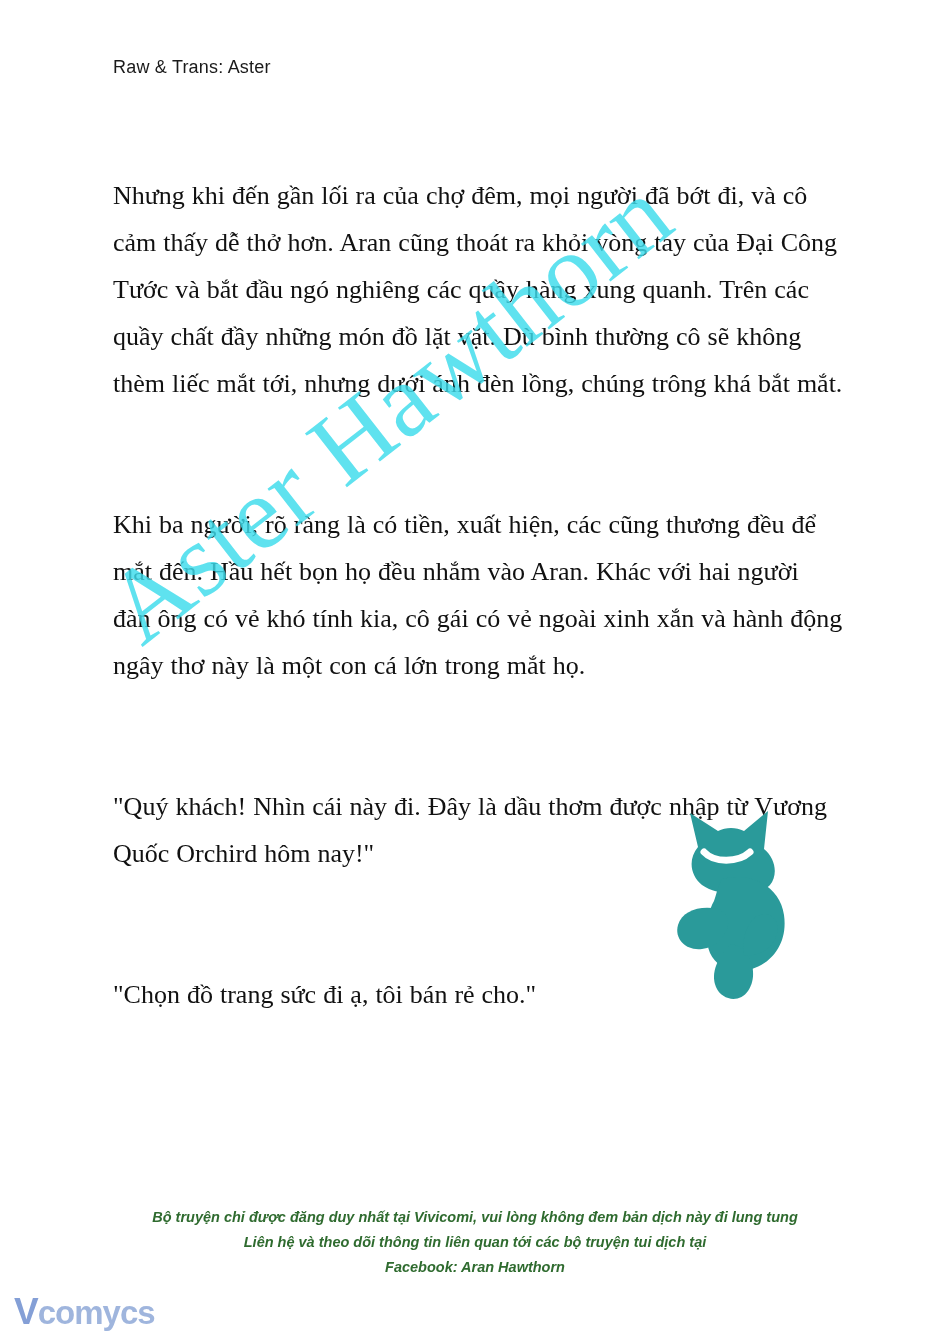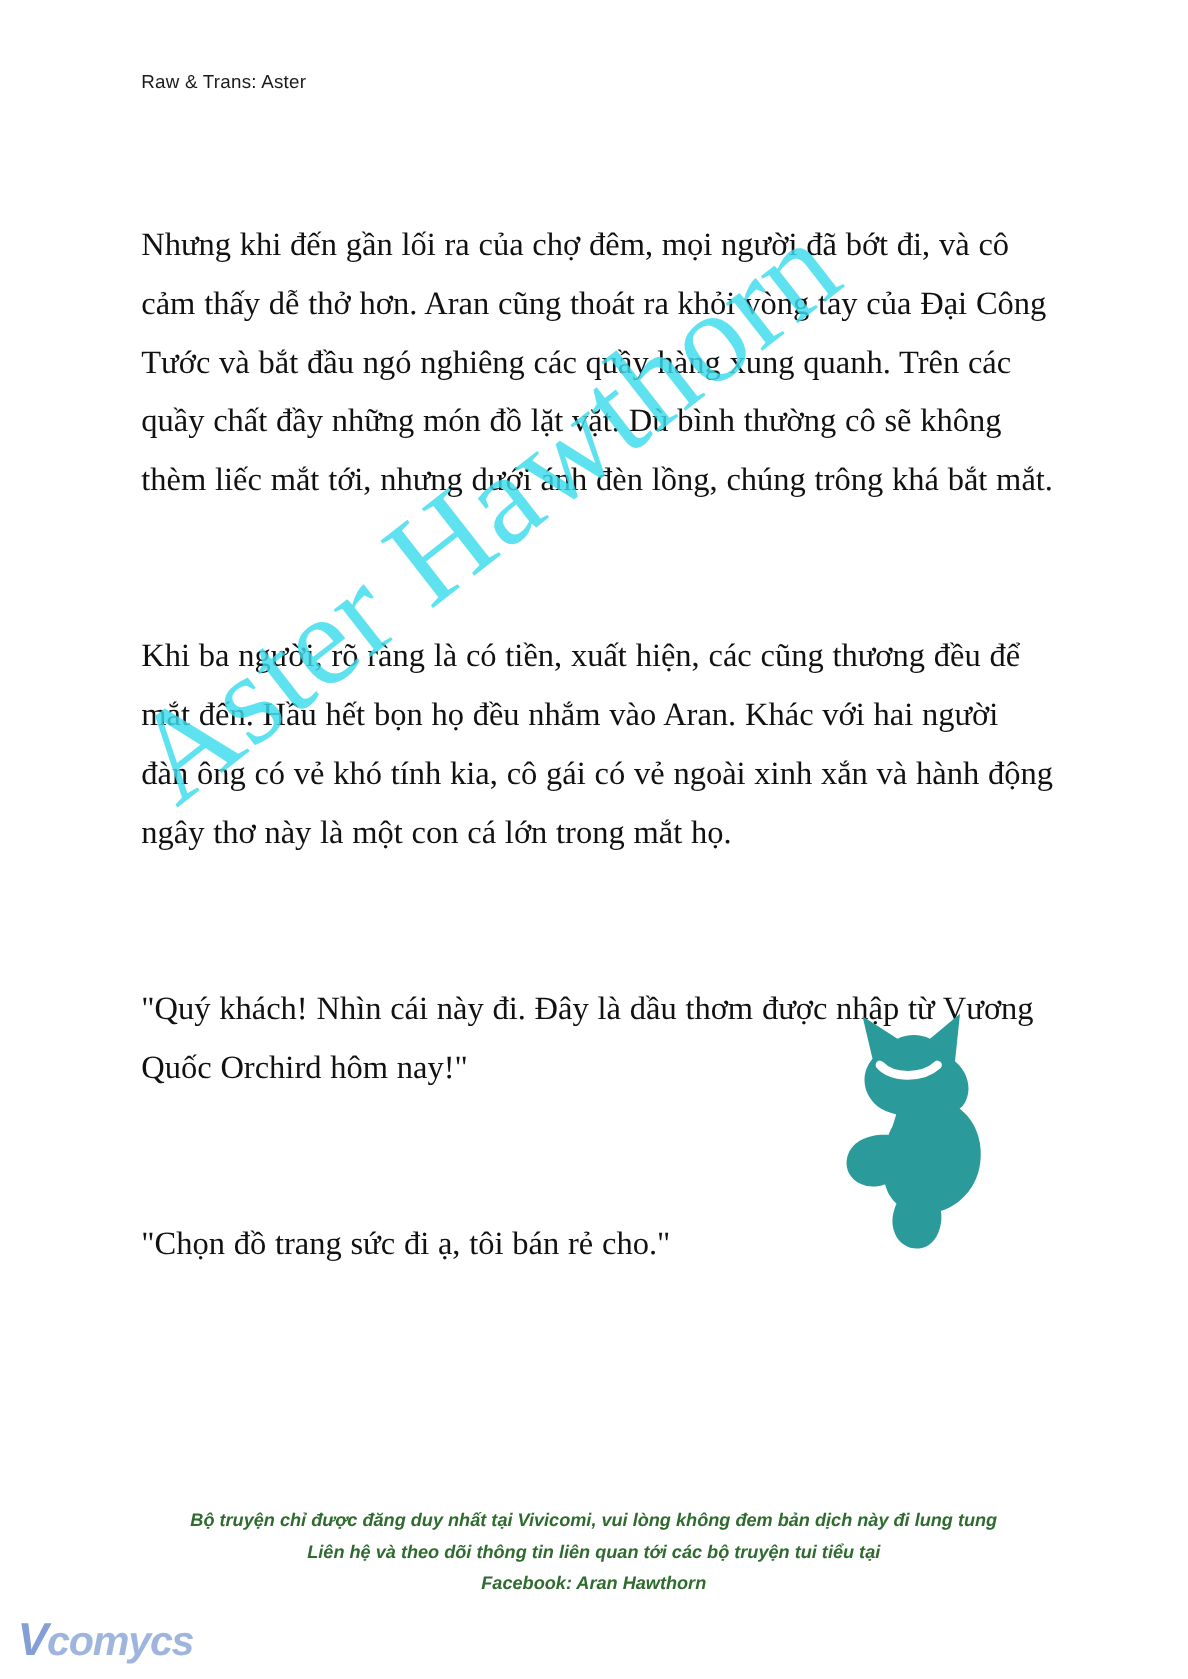--- a/index.html
+++ b/index.html
@@ -15,21 +15,21 @@
     overflow: hidden;
     font-family: "Liberation Serif", "DejaVu Serif", serif;
   }
 
   
   .header {
     position: absolute;
     left: 113px;
     top: 57px;
     font-family: "Liberation Sans", "DejaVu Sans", sans-serif;
-    font-size: 15px;
+    font-size: 18px;
     color: #1a1a1a;
     letter-spacing: 0.2px;
     white-space: nowrap;
   }
 
   
   .wm-layer {
     position: absolute;
     left: 0;
     top: 0;
@@ -100,21 +100,20 @@
   
   .logo {
     position: absolute;
     left: 14px;
     top: 1293px;
     z-index: 2;
   }
   .logo-text {
     font-family: "Liberation Sans", "DejaVu Sans", sans-serif;
     font-weight: bold;
-    font-style: italic;
     font-size: 33px;
     color: #8fa9d8;
     letter-spacing: -1px;
     opacity: 0.85;
     line-height: 1;
     text-align: center;
   }
   .logo-text .v { color: #6f8fd0; font-size: 37px; }
 </style>
 </head>
@@ -152,21 +151,21 @@
         <path d="M84 150 C96 152 108 146 114 136 C120 126 118 114 110 110
                  C100 106 90 114 86 126 C83 135 82 144 84 150 Z"></path>
       </g>
 
       <path d="M44 47 C54 58 78 58 90 47" stroke="#ffffff" stroke-width="7" fill="none" stroke-linecap="round"></path>
     </svg>
   </div>
 
   <div class="footer">
     <div class="footer-line">Bộ truyện chỉ được đăng duy nhất tại Vivicomi, vui lòng không đem bản dịch này đi lung tung</div>
-    <div class="footer-line">Liên hệ và theo dõi thông tin liên quan tới các bộ truyện tui tiểu tại</div>
+    <div class="footer-line">Liên hệ và theo dõi thông tin liên quan tới các bộ truyện tui dịch tại</div>
     <div class="footer-line">Facebook: Aran Hawthorn</div>
   </div>
 
   <div class="logo">
     <div class="logo-text">
       <span class="v">V</span><span>comy</span><span>cs</span>
     </div>
   </div>
 
 </div>

